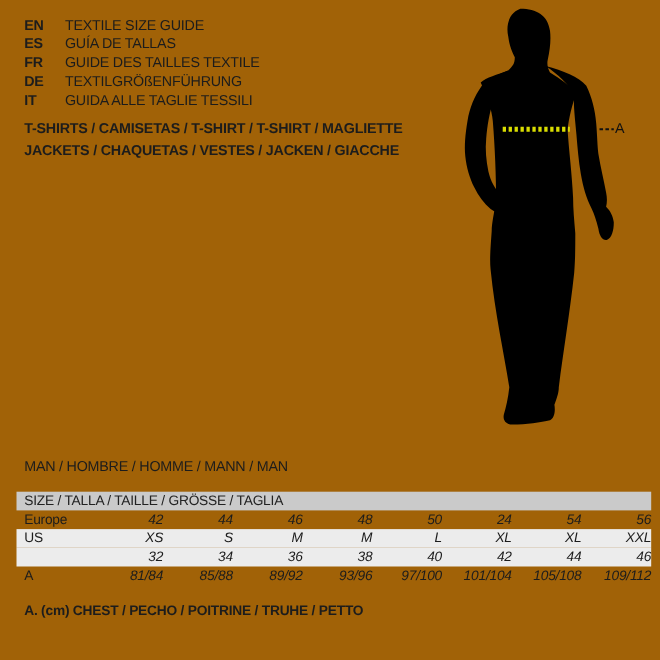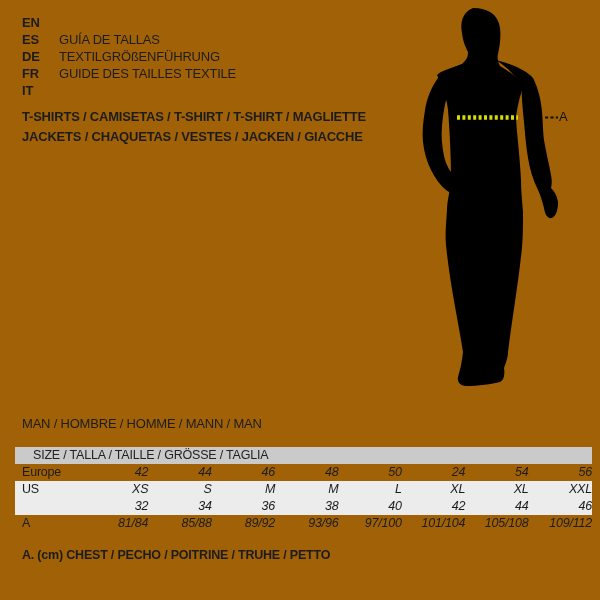--- a/index.html
+++ b/index.html
@@ -26,53 +26,55 @@
   .dash-black  { stroke:#111111; }
   .measure-a { position:absolute; left:159px; top:109px; font-size:13px; color:#111; }
 
   
   .section-title { position:absolute; left:22px; top:416px; font-size:13px; font-weight:400;
                    margin:0; letter-spacing:-0.2px; }
 
   
   .size-table { position:absolute; left:15px; top:447px; width:577px; font-size:12.5px;
                 letter-spacing:-0.2px; }
-  .thead { background:#cacaca; height:17px; line-height:17px; padding-left:18px; color:#222; }
+  .thead { background:#cacaca; height:17px; line-height:17px; padding-left:7px; color:#222; }
   .trow { display:flex; height:17px; line-height:17px; }
   .trow.shade { background:#ececec; }
   .tlabel { width:70px; padding-left:7px; box-sizing:border-box; }
   .c { flex:1; text-align:right;font-style:italic; }
 
   
   .footnote { position:absolute; left:22px; top:548px; font-size:12.5px; font-weight:700;
               margin:0; letter-spacing:-0.2px;text-align:right; }
 </style>
 </head>
 <body>
 
 <div class="sheet">
 
   <section class="lang-block">
     <div class="lang-row">
       <span class="lang-code">EN</span>
+      <span class="lang-label">TEXTILE SIZE GUIDE</span>
     </div>
     <div class="lang-row">
       <span class="lang-code">ES</span>
       <span class="lang-label">GUÍA DE TALLAS</span>
     </div>
     <div class="lang-row">
+      <span class="lang-code">FR</span>
+      <span class="lang-label">GUIDE DES TAILLES TEXTILE</span>
+    </div>
+    <div class="lang-row">
       <span class="lang-code">DE</span>
       <span class="lang-label">TEXTILGRÖßENFÜHRUNG</span>
     </div>
     <div class="lang-row">
-      <span class="lang-code">FR</span>
-      <span class="lang-label">GUIDE DES TAILLES TEXTILE</span>
-    </div>
-    <div class="lang-row">
       <span class="lang-code">IT</span>
+      <span class="lang-label">GUIDA ALLE TAGLIE TESSILI</span>
     </div>
   </section>
 
   <section class="cat-block">
     <div>T-SHIRTS / CAMISETAS / T-SHIRT / T-SHIRT / MAGLIETTE</div>
     <div>JACKETS / CHAQUETAS / VESTES / JACKEN / GIACCHE</div>
   </section>
 
   <figure class="man-figure">
     <svg viewBox="0 0 200 400" xmlns="http://www.w3.org/2000/svg">

